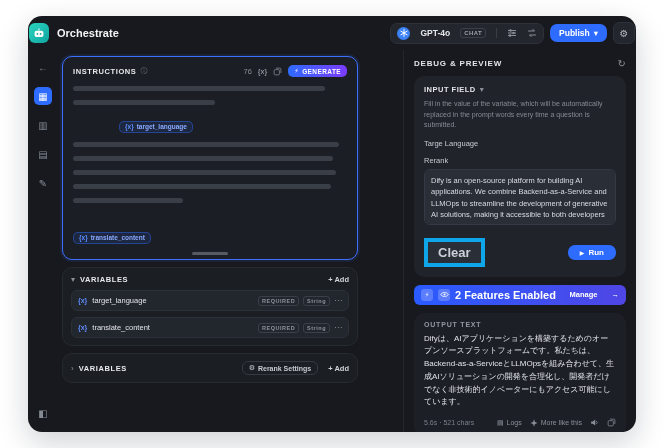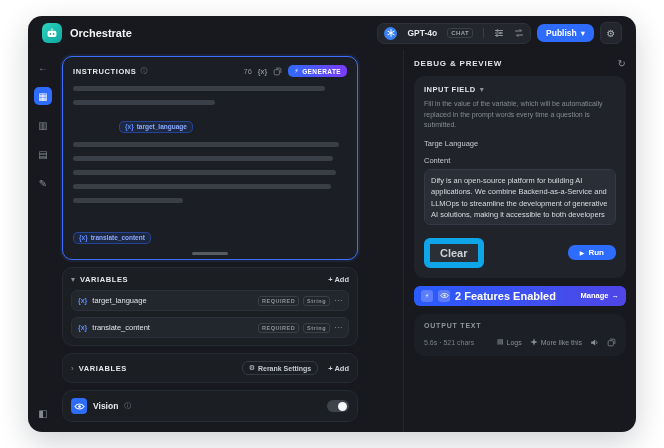--- a/index.html
+++ b/index.html
@@ -1,21 +1,21 @@
 <!DOCTYPE html>
 <html><head>
 <meta charset="utf-8">
 <style>
   html,body{margin:0;padding:0;}
   body{width:664px;height:448px;position:relative;background:#ffffff;overflow:hidden;
        font-family:"Liberation Sans","DejaVu Sans",sans-serif;-webkit-font-smoothing:antialiased;}
   .window{position:absolute;left:28px;top:16px;width:608px;height:416px;border-radius:14px;
           background:#17191e;box-shadow:0 10px 30px rgba(16,24,40,.20);display:flex;flex-direction:column;overflow:hidden;}
   
-  .topbar{height:34px;flex:none;display:flex;align-items:center;gap:8px;padding:0 14px;}
+  .topbar{height:34px;flex:none;display:flex;align-items:center;gap:8px;padding:0 1px;}
   .applogo{width:20px;height:20px;border-radius:6px;background:linear-gradient(135deg,#2dd4bf,#0ea5a0);
            display:flex;align-items:center;justify-content:center;flex:none;}
   .apptitle{font-size:11px;font-weight:700;color:#f3f4f6;}
   .tb-right{margin-left:auto;display:flex;align-items:center;gap:6px;}
   .model-pill{display:flex;align-items:center;gap:10px;background:#23262d;border:1px solid #2d3139;
               border-radius:7px;padding:3px 6px;}
   .model-ic{width:13px;height:13px;border-radius:50%;background:#3b82f6;display:flex;align-items:center;justify-content:center;flex:none;}
   .model-name{font-size:8.5px;font-weight:600;color:#e5e7ea;}
   .mode-badge{font-size:6px;font-weight:700;letter-spacing:.4px;color:#9aa0ab;border:1px solid #3a3f49;
               border-radius:3px;padding:1px 3px;}
@@ -84,31 +84,31 @@
   .if-head{display:flex;align-items:center;gap:4px;}
   .if-title{font-size:7.5px;font-weight:700;letter-spacing:.5px;color:#e3e5e9;}
   .if-desc{margin-top:5px;font-size:7px;line-height:1.5;color:#858b95;}
   .f-label{margin-top:8px;font-size:7.5px;color:#c6cad1;}
   .f-input{margin-top:4px;width:100%;box-sizing:border-box;height:19px;background:#2a2e36;border:1px solid #343945;
            border-radius:6px;color:#e7e9ec;font-size:8px;padding:0 6px;font-family:inherit;outline:none;}
   .f-textarea{margin-top:4px;width:100%;box-sizing:border-box;height:56px;background:#2a2e36;border:1px solid #343945;
               border-radius:6px;color:#d9dce1;font-size:7.5px;line-height:1.55;padding:5px 6px;resize:none;
               font-family:inherit;outline:none;}
   .btn-row{margin-top:9px;display:flex;align-items:center;justify-content:space-between;}
-  .clear-btn{background:#2a2e36;border:6px solid #0ea5e9;color:#cdd1d7;border-radius:6px;padding:3px 10px;
-             font-size:11px;font-weight:600;}
+  .clear-btn{background:#2a2e36;border:4px solid #0ea5e9;color:#cdd1d7;border-radius:0;padding:3px 10px;
+             font-size:13px;font-weight:600;}
   .run-btn{background:#2e6bff;color:#fff;border-radius:7px;padding:3px 12px;font-size:8px;font-weight:700;
            display:flex;align-items:center;gap:4px;}
   .play-ic{font-size:6px;}
   .features-bar{margin:8px 0;height:20px;flex:none;border-radius:6px;background:linear-gradient(90deg,#2a5bff,#4f46e5);
                 display:flex;align-items:center;gap:5px;padding:0 7px;}
   .feat-chip{width:12px;height:12px;border-radius:3px;background:rgba(255,255,255,.22);display:flex;
              align-items:center;justify-content:center;color:#fff;font-size:6.5px;flex:none;}
   .feat-text{font-size:11px;font-weight:600;color:#fff;}
-  .manage{margin-left:auto;display:flex;align-items:center;gap:3px;font-size:7.5px;font-weight:700;color:#fff;}
+  .manage{margin-left:auto;display:flex;align-items:center;gap:14px;font-size:7.5px;font-weight:700;color:#fff;}
   .output-card{background:#1c1f25;border-radius:10px;padding:8px 10px 9px;flex:none;}
   .out-title{font-size:7px;font-weight:700;letter-spacing:.8px;color:#9298a2;}
   .out-text{margin-top:5px;font-size:8px;line-height:1.6;color:#e0e3e7;}
   .out-foot{margin-top:9px;display:flex;align-items:center;gap:8px;font-size:7px;color:#79808b;}
   .foot-right{margin-left:auto;display:flex;align-items:center;gap:8px;}
   .foot-item{display:flex;align-items:center;gap:3px;color:#8a9099;}
   svg{display:block;}
 </style>
 </head>
 <body>
@@ -261,53 +261,40 @@
           <span class="row-right">
             <span class="rerank-btn">
               <span>⚙</span>
               <span>Rerank Settings</span>
             </span>
             <span class="add-btn" style="margin-left:6px;">+ Add</span>
           </span>
         </div>
       </div>
 
-      <div class="card vision-row">
-        <span class="vision-ic">
-          <svg width="11" height="11" viewBox="0 0 12 12">
-              <path d="M1 6c2.2-3.6 7.8-3.6 10 0c-2.2 3.6-7.8 3.6-10 0z" fill="none" stroke="#fff" stroke-width="1.1"></path>
-              <circle cx="6" cy="6" r="1.5" fill="#fff"></circle>
-            </svg>
-        </span>
-        <span class="vision-label">Vision</span>
-        <span class="info-ic">ⓘ</span>
-        <span class="toggle">
-            <span class="knob"></span>
-          </span>
-      </div>
 
     </div>
 
     <div class="right">
 
       <div class="dbg-head">
         <span class="dbg-title">DEBUG &amp; PREVIEW</span>
         <span class="refresh-ic">↻</span>
       </div>
 
       <div class="input-card">
         <div class="if-head">
           <span class="if-title">INPUT FIELD</span>
           <span class="chev">▾</span>
         </div>
         <div class="if-desc">Fill in the value of the variable, which will be automatically replaced in the prompt words every time a question is submitted.</div>
 
         <div class="f-label">Targe Language</div>
 
-        <div class="f-label">Content</div>
+        <div class="f-label">Rerank</div>
         <textarea class="f-textarea" style="">Dify is an open-source platform for building AI applications. We combine Backend-as-a-Service and LLMOps to streamline the development of generative AI solutions, making it accessible to both developers and non-technical innovators.</textarea>
 
         <div class="btn-row">
           <button class="clear-btn" style="font-family:inherit;">Clear</button>
           <button class="run-btn" style="font-family:inherit;border:none;">
             <span class="play-ic">▶</span>
             <span>Run</span>
           </button>
         </div>
       </div>
@@ -324,20 +311,21 @@
         </span>
         <span class="feat-text">2 Features Enabled</span>
         <span class="manage">
           <span>Manage</span>
           <span>→</span>
         </span>
       </div>
 
       <div class="output-card">
         <div class="out-title">OUTPUT TEXT</div>
+        <div class="out-text">Difyは、AIアプリケーションを構築するためのオープンソースプラットフォームです。私たちは、Backend-as-a-ServiceとLLMOpsを組み合わせて、生成AIソリューションの開発を合理化し、開発者だけでなく非技術的イノベーターにもアクセス可能にしています。</div>
         <div class="out-foot">
           <span>5.6s · 521 chars</span>
           <span class="foot-right">
             <span class="foot-item">
               <span>▤</span>
               <span>Logs</span>
             </span>
             <span class="foot-item">
               <svg width="8" height="8" viewBox="0 0 12 12">
                   <path d="M6 0.5l1.4 4.1L11.5 6l-4.1 1.4L6 11.5 4.6 7.4 0.5 6l4.1-1.4z" fill="#8a9099"></path>

